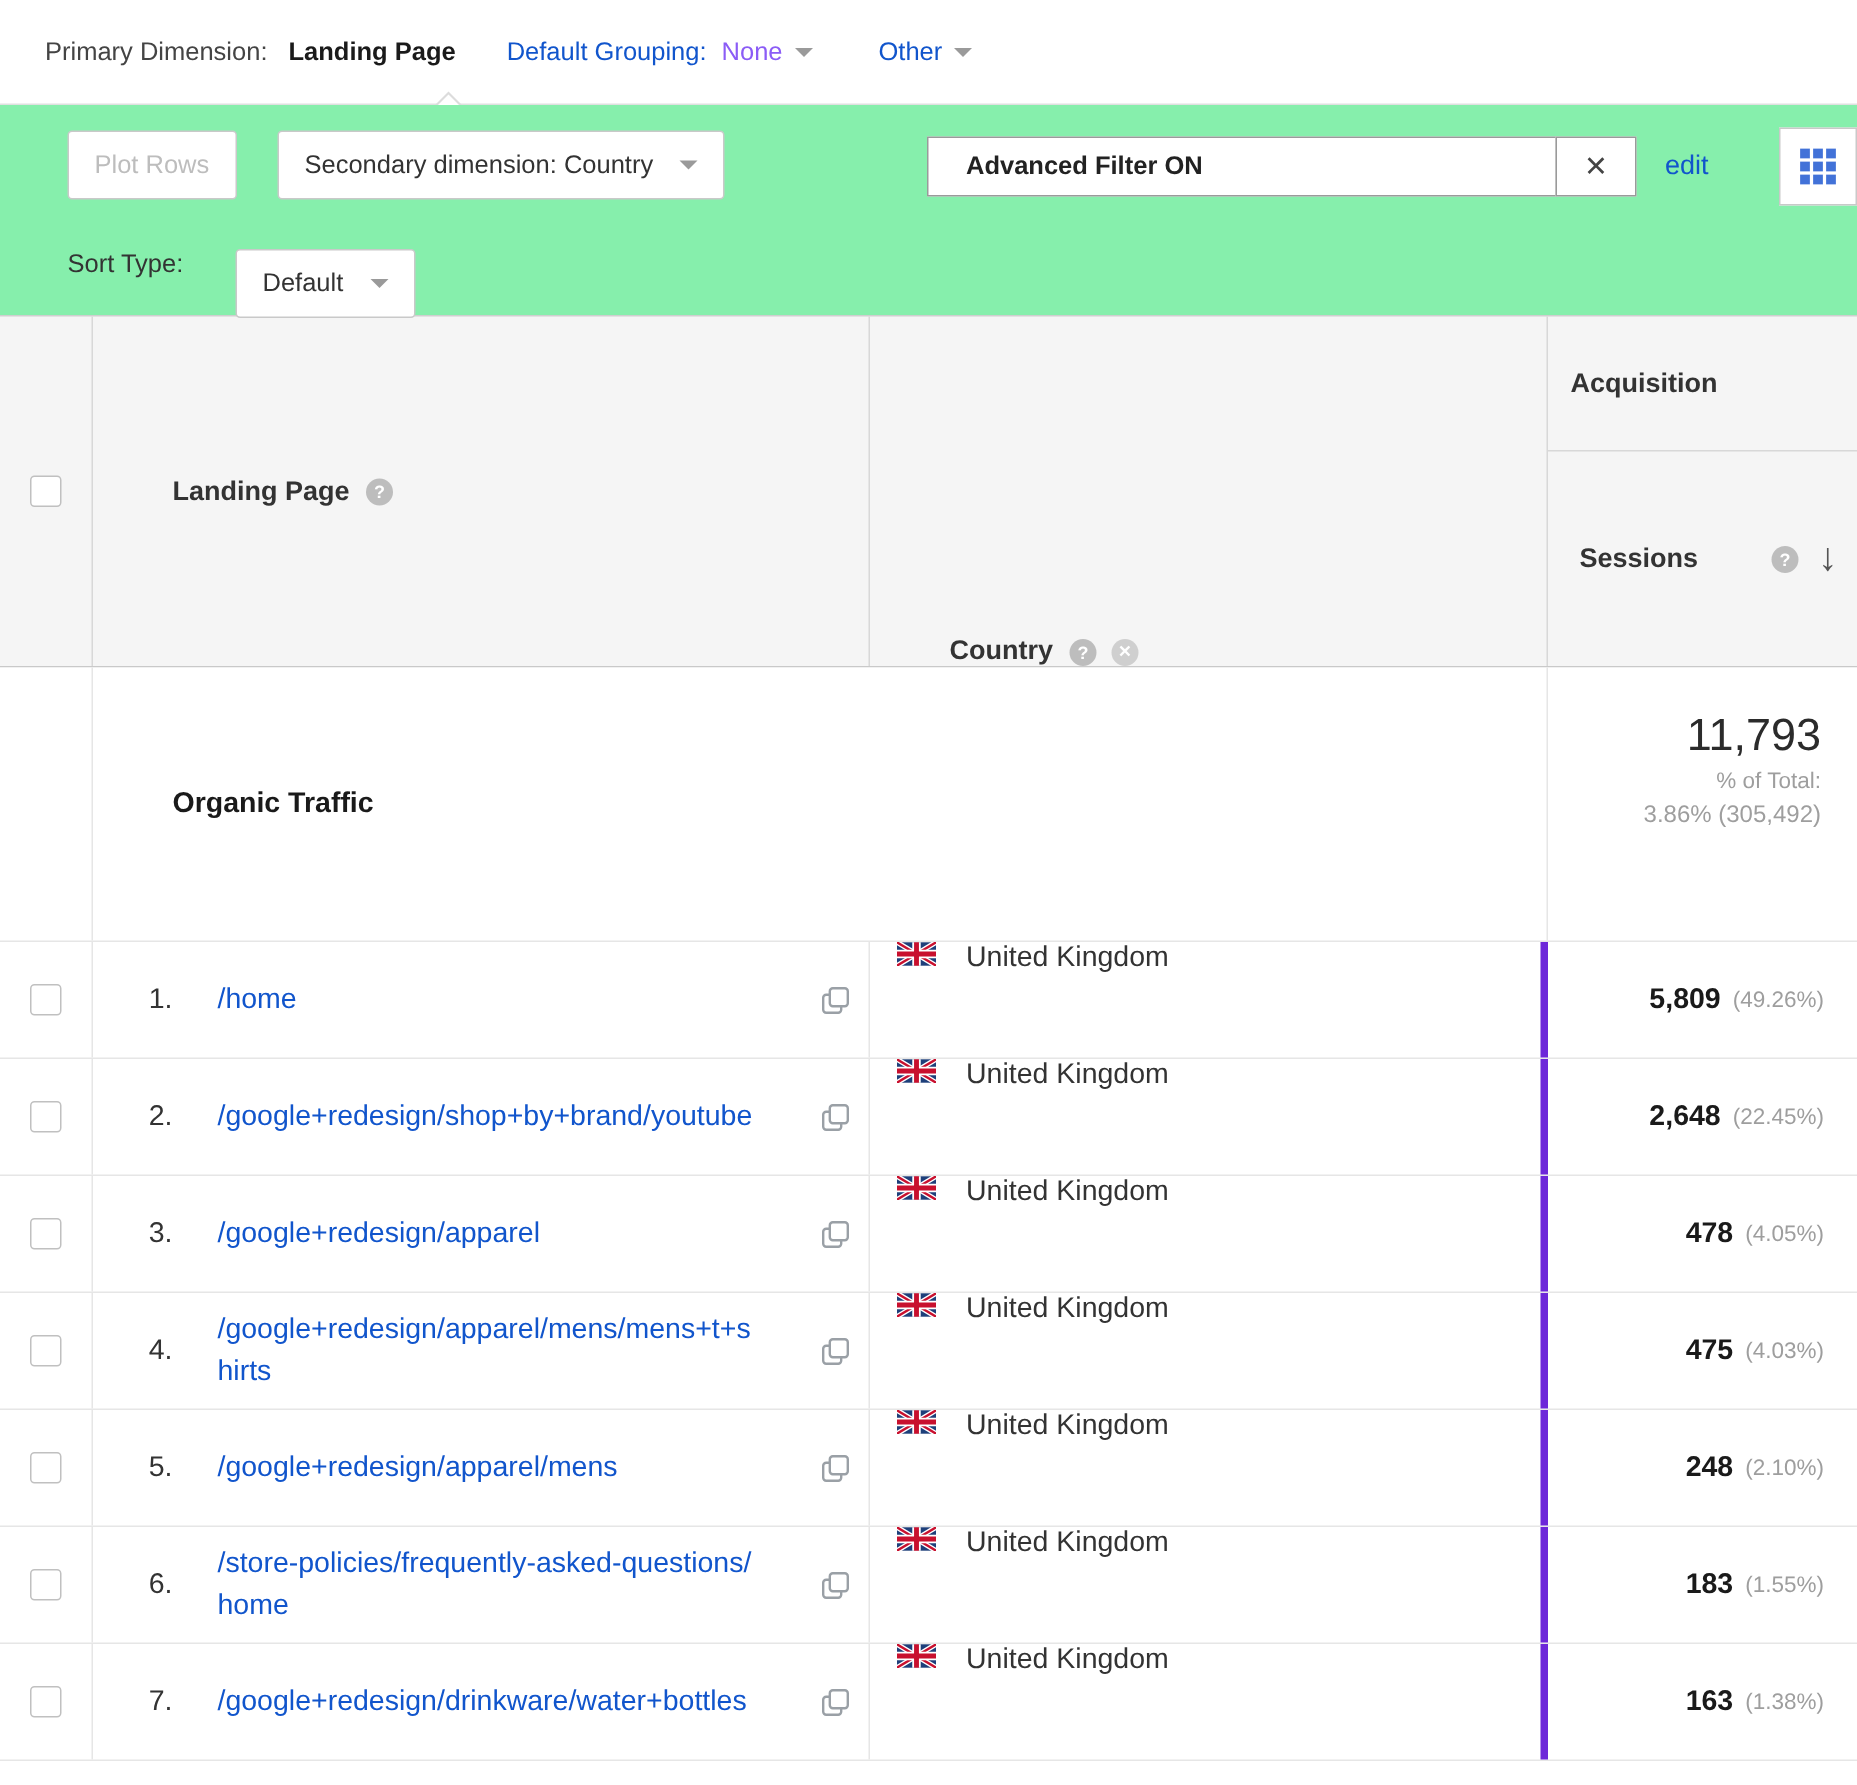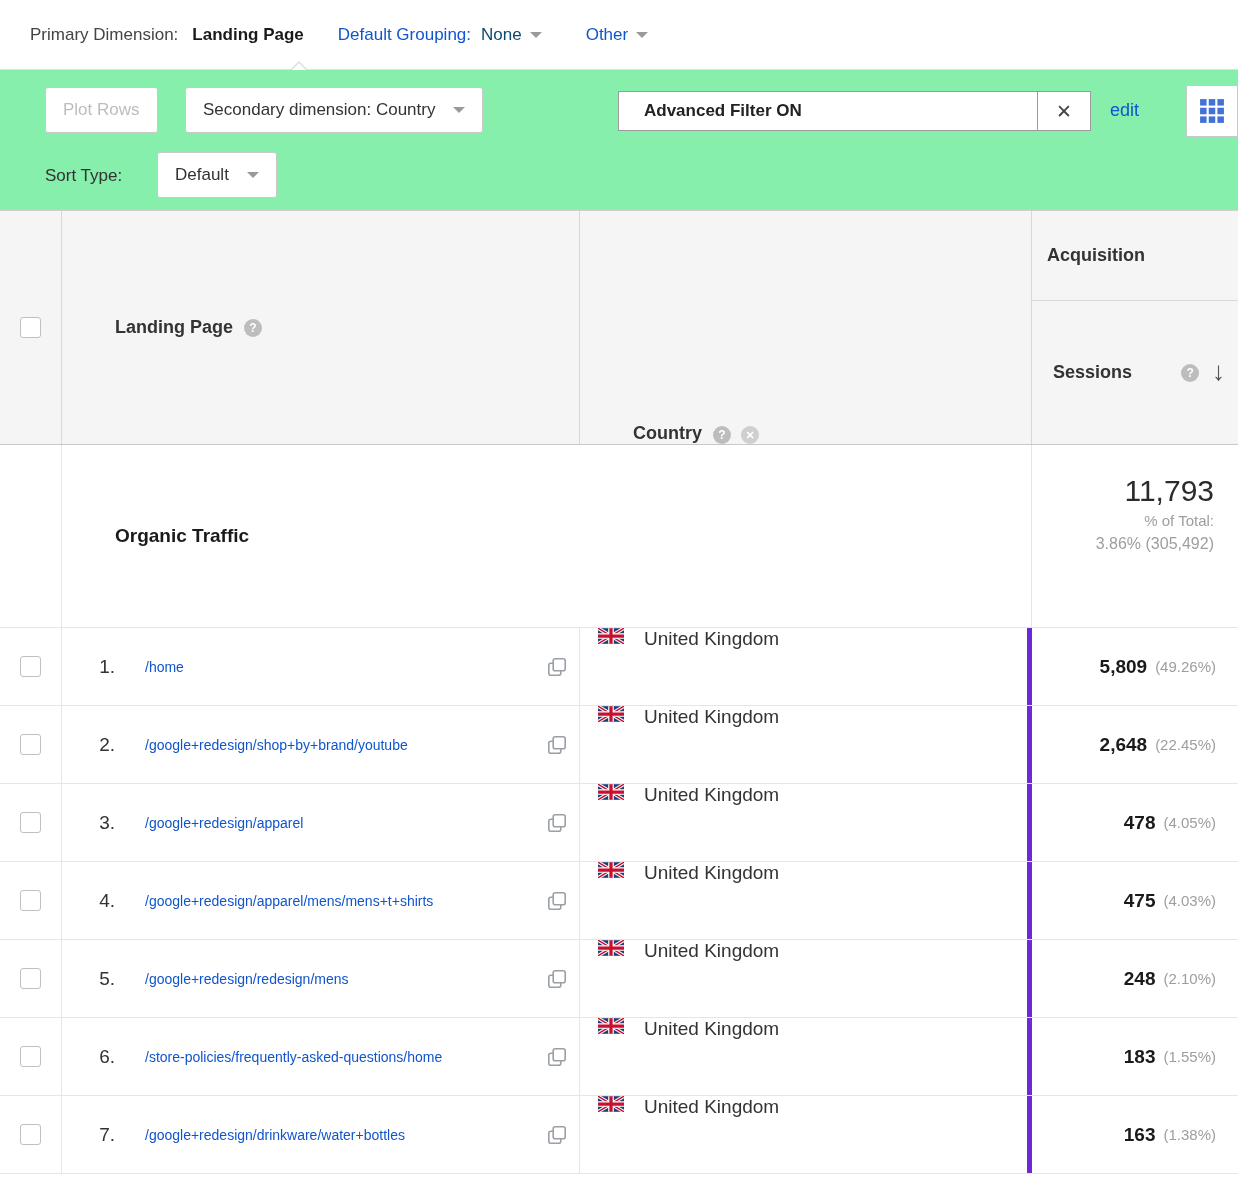--- a/index.html
+++ b/index.html
@@ -13,21 +13,21 @@
 
   
   .primary-bar {
     position:relative; height:70px;
     display:flex; align-items:center;
     padding-left:30px; font-size:17px; color:#444;
     border-bottom:1px solid #e0e0e0; background:#fff;
   }
   .pd-label { margin-right:14px; }
   .pd-tab { font-weight:bold; color:#1a1a1a; margin-right:34px; }
-  .pd-none { color:#0c4a6e; margin-left:10px; }
+  .pd-none { color:#8b5cf6; margin-left:10px; }
   .pd-other { margin-left:44px; }
   .caret {
     display:inline-block; width:0; height:0;
     border-left:6px solid transparent; border-right:6px solid transparent;
     border-top:6px solid #9a9a9a; margin-left:8px; vertical-align:middle;
   }
   .pd-notch {
     position:absolute; bottom:-1px; left:290px; width:0; height:0;
     border-left:9px solid transparent; border-right:9px solid transparent;
     border-bottom:9px solid #dcdcdc;
@@ -61,21 +61,21 @@
     display:flex; align-items:center; justify-content:center;
     font-size:19px; color:#444; font-family:inherit;
   }
   .edit-link { position:absolute; left:1110px; top:30px; font-size:18px; }
   .grid-btn {
     position:absolute; left:1186px; top:15px; width:52px; height:52px;
     border:1px solid #c9c9c9; background:#fff;
     display:flex; align-items:center; justify-content:center; cursor:pointer;
   }
   .sort-label { position:absolute; left:45px; top:96px; color:#333; }
-  .btn-sort { left:157px; top:82px; }
+  .btn-sort { left:157px; top:96px; }
 
   
   .thead {
     display:flex; height:235px; background:#f5f5f5;
     border-top:1px solid #cfcfcf; border-bottom:1px solid #c9c9c9;
     font-size:18px; color:#333;
   }
   .th-check { width:62px; border-right:1px solid #d8d8d8; display:flex; align-items:center; justify-content:center; }
   .th-landing { width:518px; border-right:1px solid #d8d8d8; display:flex; align-items:center; padding-left:53px; font-weight:bold; }
   .th-country { width:452px; border-right:1px solid #d8d8d8; display:flex; align-items:flex-end; padding-left:53px; font-weight:bold; }
@@ -103,21 +103,21 @@
   .sum-sessions { width:206px; text-align:right; padding:28px 24px 0 0; }
   .sum-total { font-size:30px; color:#2b2b2b; line-height:36px; }
   .sum-pct-label { font-size:15px; color:#9e9e9e; line-height:23px; }
   .sum-pct-value { font-size:16px; color:#9e9e9e; line-height:23px; }
 
   
   .tr { display:flex; height:78px; border-bottom:1px solid #e6e6e6; background:#fff; font-size:19px; }
   .td-check { width:62px; border-right:1px solid #e6e6e6; display:flex; align-items:center; justify-content:center; }
   .td-landing { width:518px; border-right:1px solid #e6e6e6; display:flex; align-items:center; padding-left:33px; }
   .row-index { width:20px; text-align:right; color:#333; flex-shrink:0; }
-  .lp-link { margin-left:30px; width:360px; word-break:break-all; line-height:28px; font-size:14px; }
+  .lp-link { margin-left:30px; width:360px; word-break:break-all; line-height:28px; font-size:19px; }
   .ext-icon { margin-left:auto; margin-right:12px; width:20px; height:20px; flex-shrink:0; cursor:pointer; }
   .td-country { width:452px; border-right:5px solid #6d28d9; display:flex; align-items:flex-start; padding-left:18px; }
   .flag-svg { width:26px; height:16px; margin-right:20px; flex-shrink:0; }
   .td-sessions { width:206px; display:flex; align-items:center; justify-content:flex-end; padding-right:22px; }
   .sess { font-weight:bold; color:#1a1a1a; }
   .share { color:#9e9e9e; font-size:15px; margin-left:8px; }
 </style>
 </head>
 <body>
 
@@ -323,21 +323,21 @@
       <span class="share">(4.03%)</span>
     </div>
   </div>
 
   <div class="tr">
     <div class="td-check">
         <span class="checkbox"></span>
       </div>
     <div class="td-landing">
       <span class="row-index">5.</span>
-      <a class="blue lp-link">/google+redesign/redesign/mens</a>
+      <a class="blue lp-link">/google+redesign/apparel/mens</a>
       <svg class="ext-icon">
           <use href="#ext-link"></use>
         </svg>
     </div>
     <div class="td-country">
       <svg class="flag-svg">
           <use href="#uk-flag"></use>
         </svg>
       <span>United Kingdom</span>
     </div>

